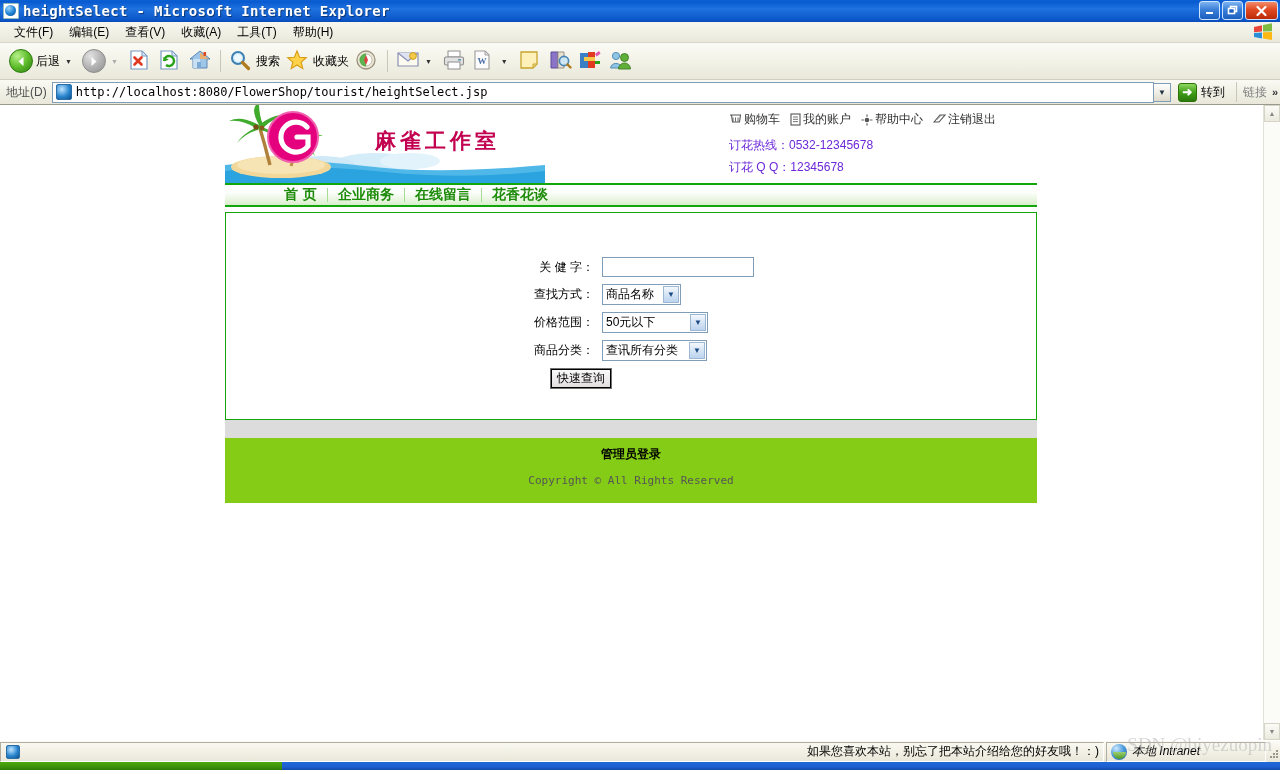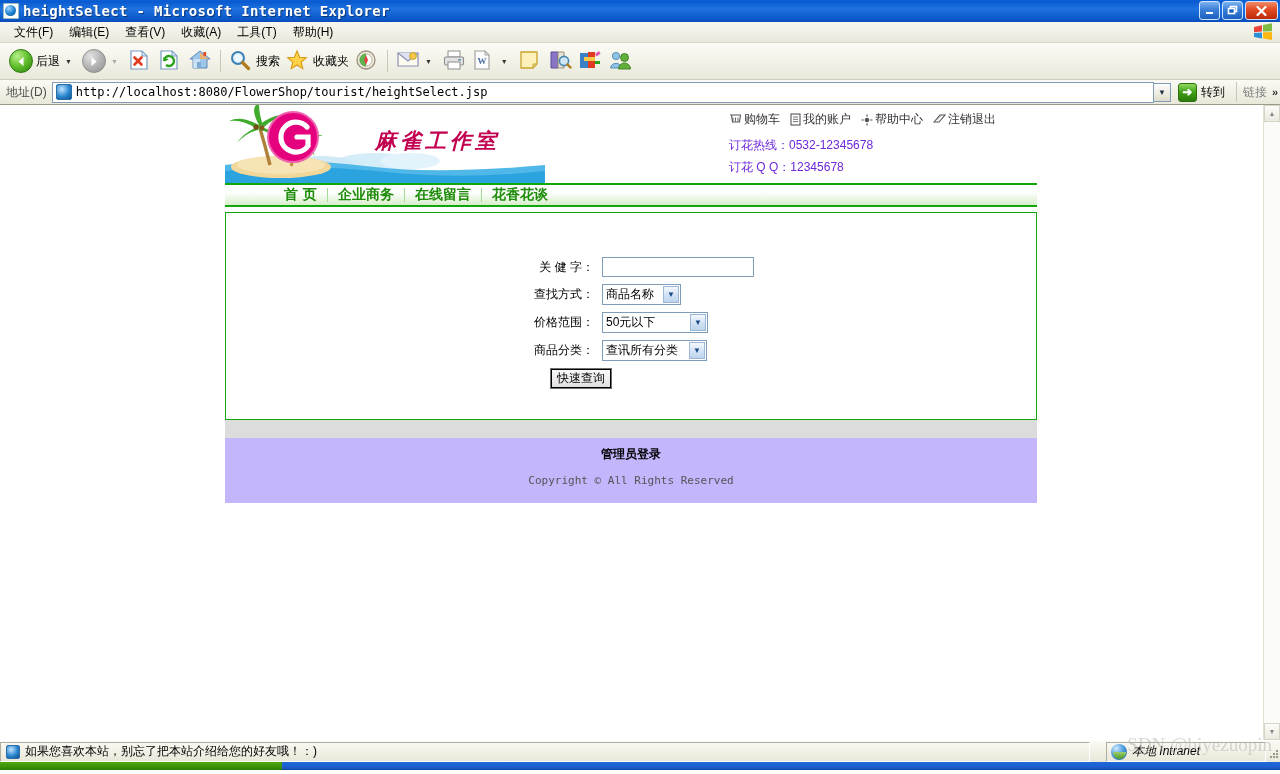--- a/index.html
+++ b/index.html
@@ -194,21 +194,20 @@
     display: flex;
   }
   .logo-zone { width: 500px; position: relative; }
   .logo-svg { position: absolute; left: 0; top: 0; }
   .brand-cal {
     position: absolute;
     left: 150px; top: 22px;
     font-family: "DejaVu Serif", serif;
     font-size: 21px;
     font-weight: bold;
-    font-style: italic;
     color: #c2004f;
     letter-spacing: 4px;
     white-space: nowrap;
   }
   .header-right {
     flex: 1;
     padding-top: 6px;
     padding-left: 4px;
   }
   .hr-links {
@@ -288,21 +287,21 @@
     outline: 1px solid #000;
     outline-offset: -2px;
     font-size: 12px; color: #000;
     display: inline-flex; align-items: center;
     white-space: nowrap;
   }
   .fbtn-wrap { margin-left: 44px; margin-top: 4px; }
 
   .footer-strip { height: 18px; background: #dcdcdc; }
   .footer-main {
-    background: #c4b5fd;
+    background: #84cc16;
     padding: 8px 0 16px 0;
     text-align: center;
   }
   .admin-link {
     font-size: 12px; font-weight: bold; color: #000;
     margin-bottom: 11px;
   }
   .copyright {
     font-family: "DejaVu Sans Mono", monospace;
     font-size: 11px; color: #555;
@@ -316,21 +315,21 @@
     display: flex; align-items: center;
     position: relative;
   }
   .sb-pane {
     height: 20px;
     display: flex; align-items: center;
     border: 1px solid;
     border-color: #b0aea0 #fff #fff #b0aea0;
     padding: 0 4px;
   }
-  .sb-main { flex: 1; margin-right: 16px; }
+  .sb-main { flex: 1; margin-right: 2px; justify-content: space-between; }
   .sb-zone { width: 160px; justify-content: flex-start; gap: 5px; font-style: italic; }
   .sb-text { font-size: 12px; color: #000; white-space: nowrap; }
   .sb-grip { width: 14px; height: 20px; position: relative; }
 
   .globe-ico {
     width: 16px; height: 16px; border-radius: 50%;
     background: radial-gradient(circle at 33% 28%, #cfe9ff 0%, #4f9ede 45%, #1d5d9e 100%);
     position: relative; flex: 0 0 auto;
   }
   .globe-ico::after {

